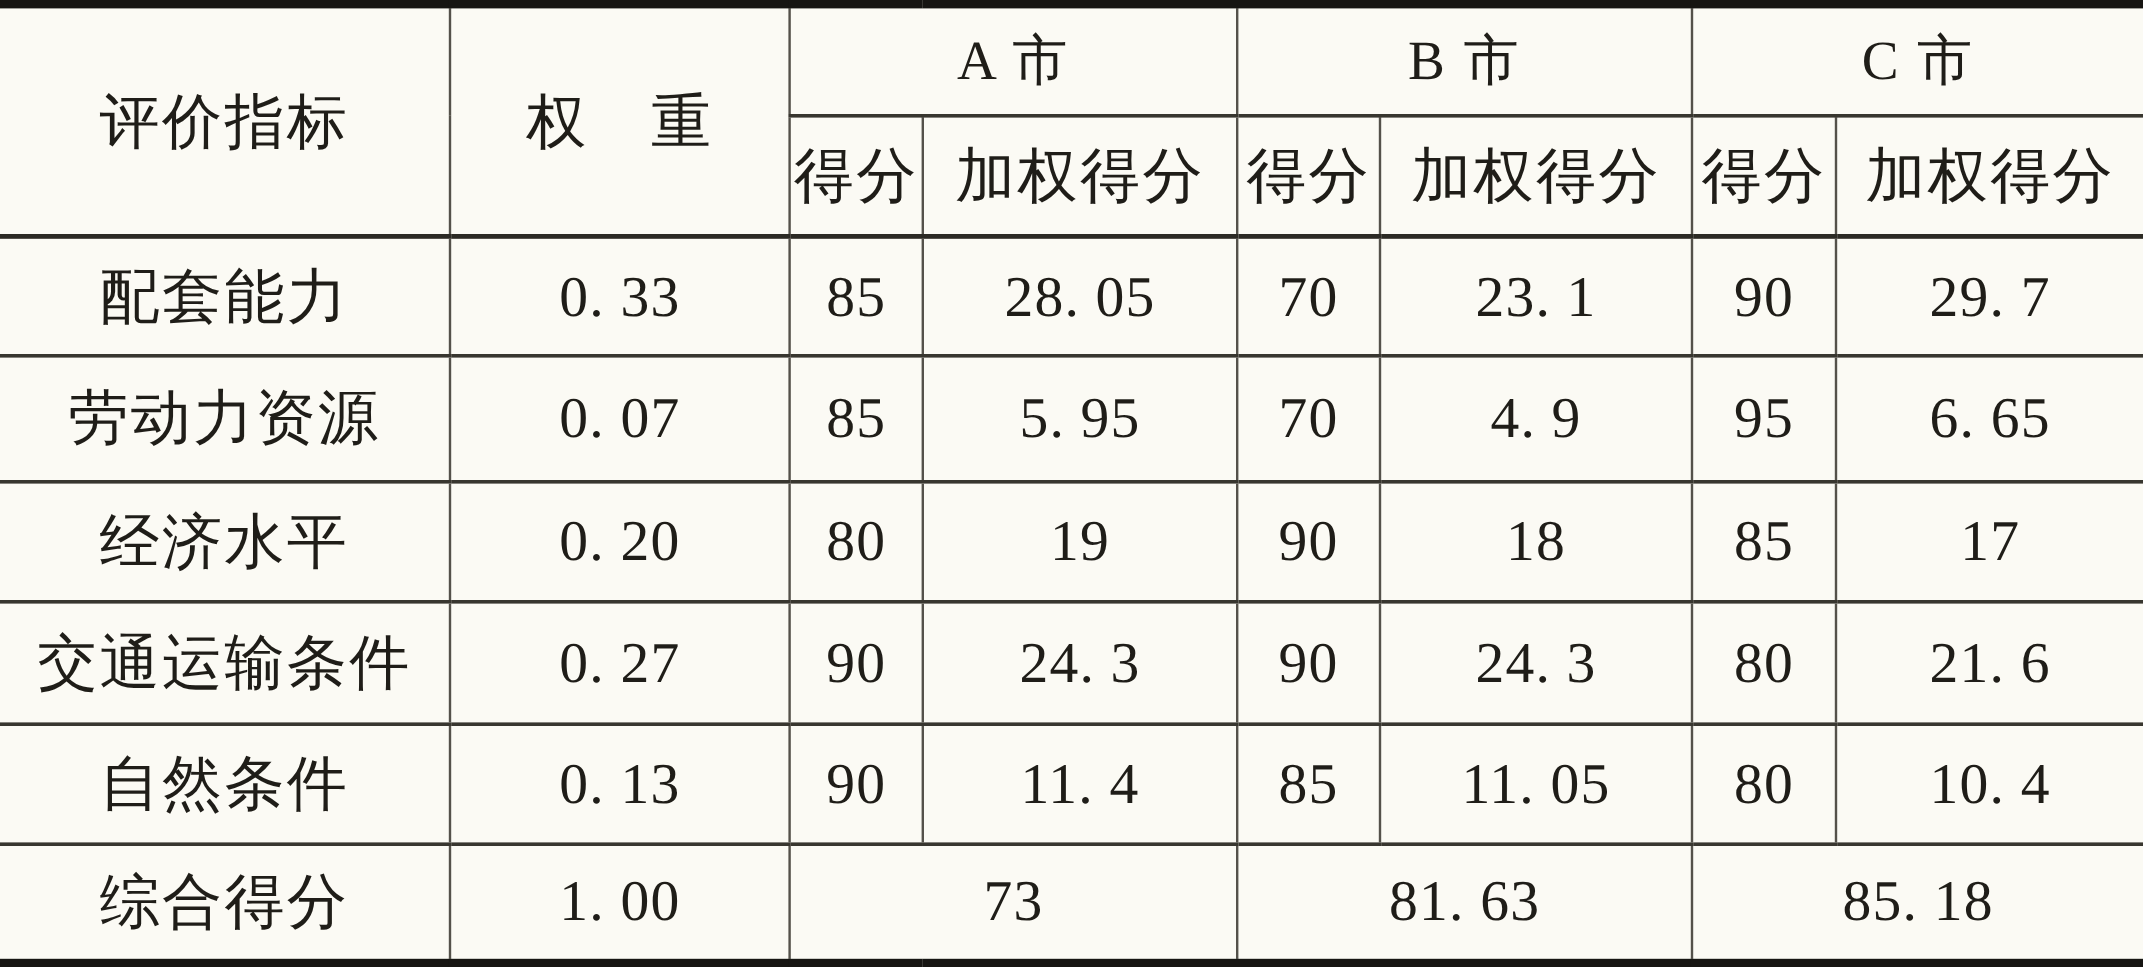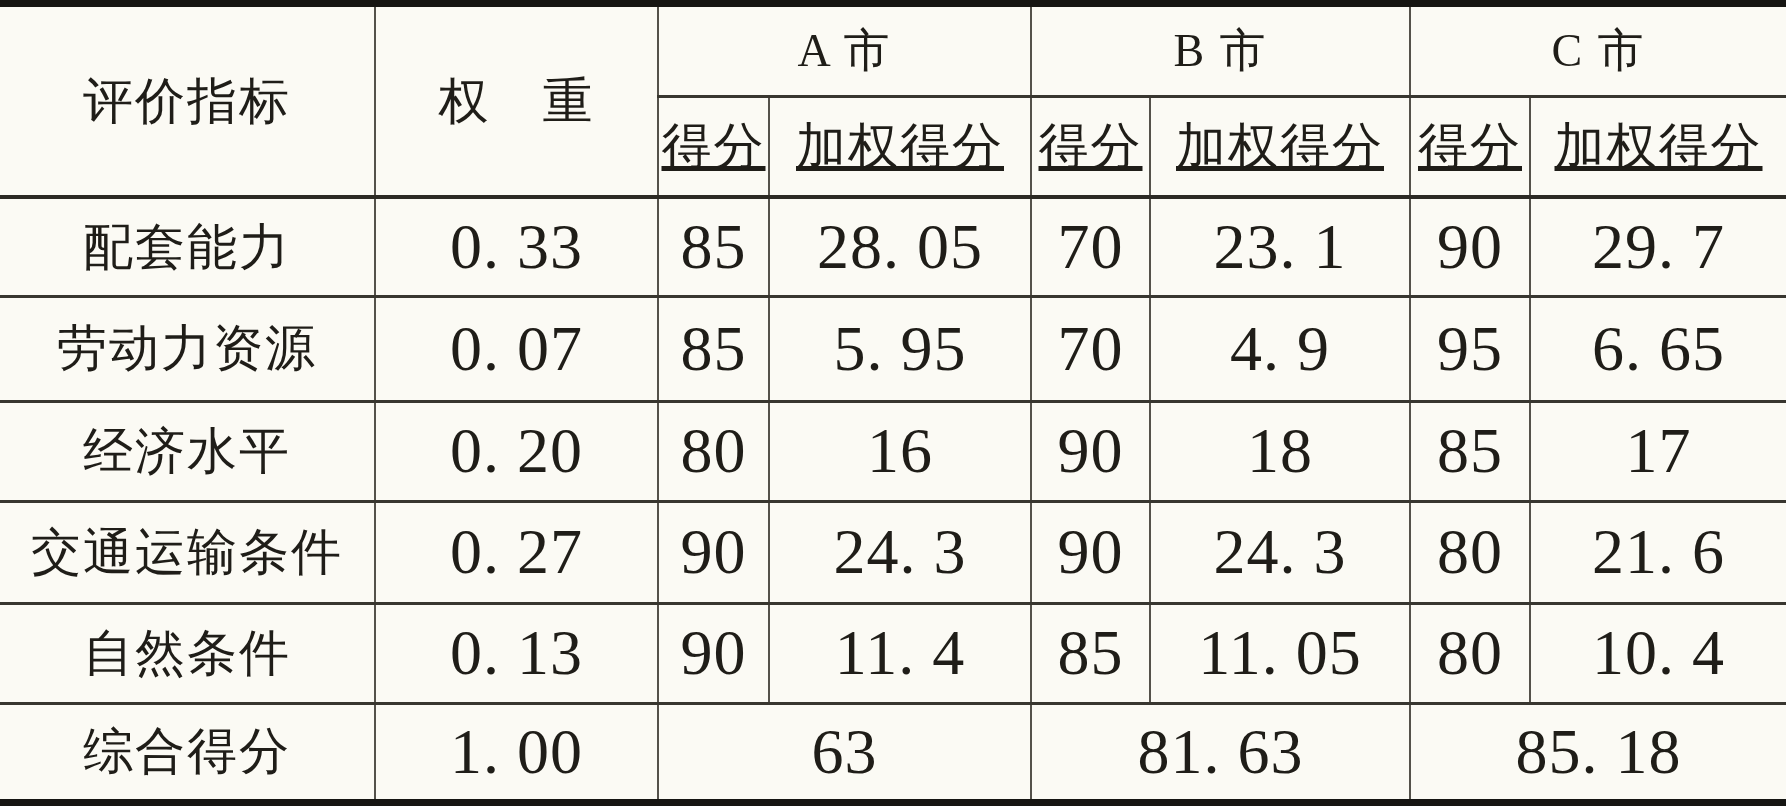--- a/index.html
+++ b/index.html
@@ -39,25 +39,25 @@
   td.no-r { border-right: 0; }
   .zh {
     font-size: 50px;
     letter-spacing: 2px;
   }
   .city {
     font-size: 46px;
     letter-spacing: 2px;
   }
   .num {
-    font-size: 64px;
+    font-size: 48px;
     letter-spacing: 1px;
   }
   
-  tr.subhead td { border-top: 2px solid #4a4840; text-decoration: underline; }
+  tr.subhead td { border-top: 2px solid #4a4840; }
   
   tr.first-data td { border-top: 4px solid #2c2a24; margin-left: 43px; }
 </style>
 </head>
 <body>
 
 <table class="score-table">
   <colgroup>
     <col style="width:375px">
     <col style="width:283px">
@@ -106,21 +106,21 @@
     <td class="num">70</td>
     <td class="num">4. 9</td>
     <td class="num">95</td>
     <td class="num no-r">6. 65</td>
   </tr>
 
   <tr style="height:99px">
     <td class="zh no-l">经济水平</td>
     <td class="num">0. 20</td>
     <td class="num">80</td>
-    <td class="num">16</td>
+    <td class="num">19</td>
     <td class="num">90</td>
     <td class="num">18</td>
     <td class="num">85</td>
     <td class="num no-r">17</td>
   </tr>
 
   <tr style="height:101px">
     <td class="zh no-l">交通运输条件</td>
     <td class="num">0. 27</td>
     <td class="num">90</td>
@@ -138,18 +138,18 @@
     <td class="num">11. 4</td>
     <td class="num">85</td>
     <td class="num">11. 05</td>
     <td class="num">80</td>
     <td class="num no-r">10. 4</td>
   </tr>
 
   <tr style="height:98px">
     <td class="zh no-l">综合得分</td>
     <td class="num">1. 00</td>
-    <td colspan="2" class="num">63</td>
+    <td colspan="2" class="num">73</td>
     <td colspan="2" class="num">81. 63</td>
     <td colspan="2" class="num no-r">85. 18</td>
   </tr>
 </tbody>
   </table>
 
 </body></html>

